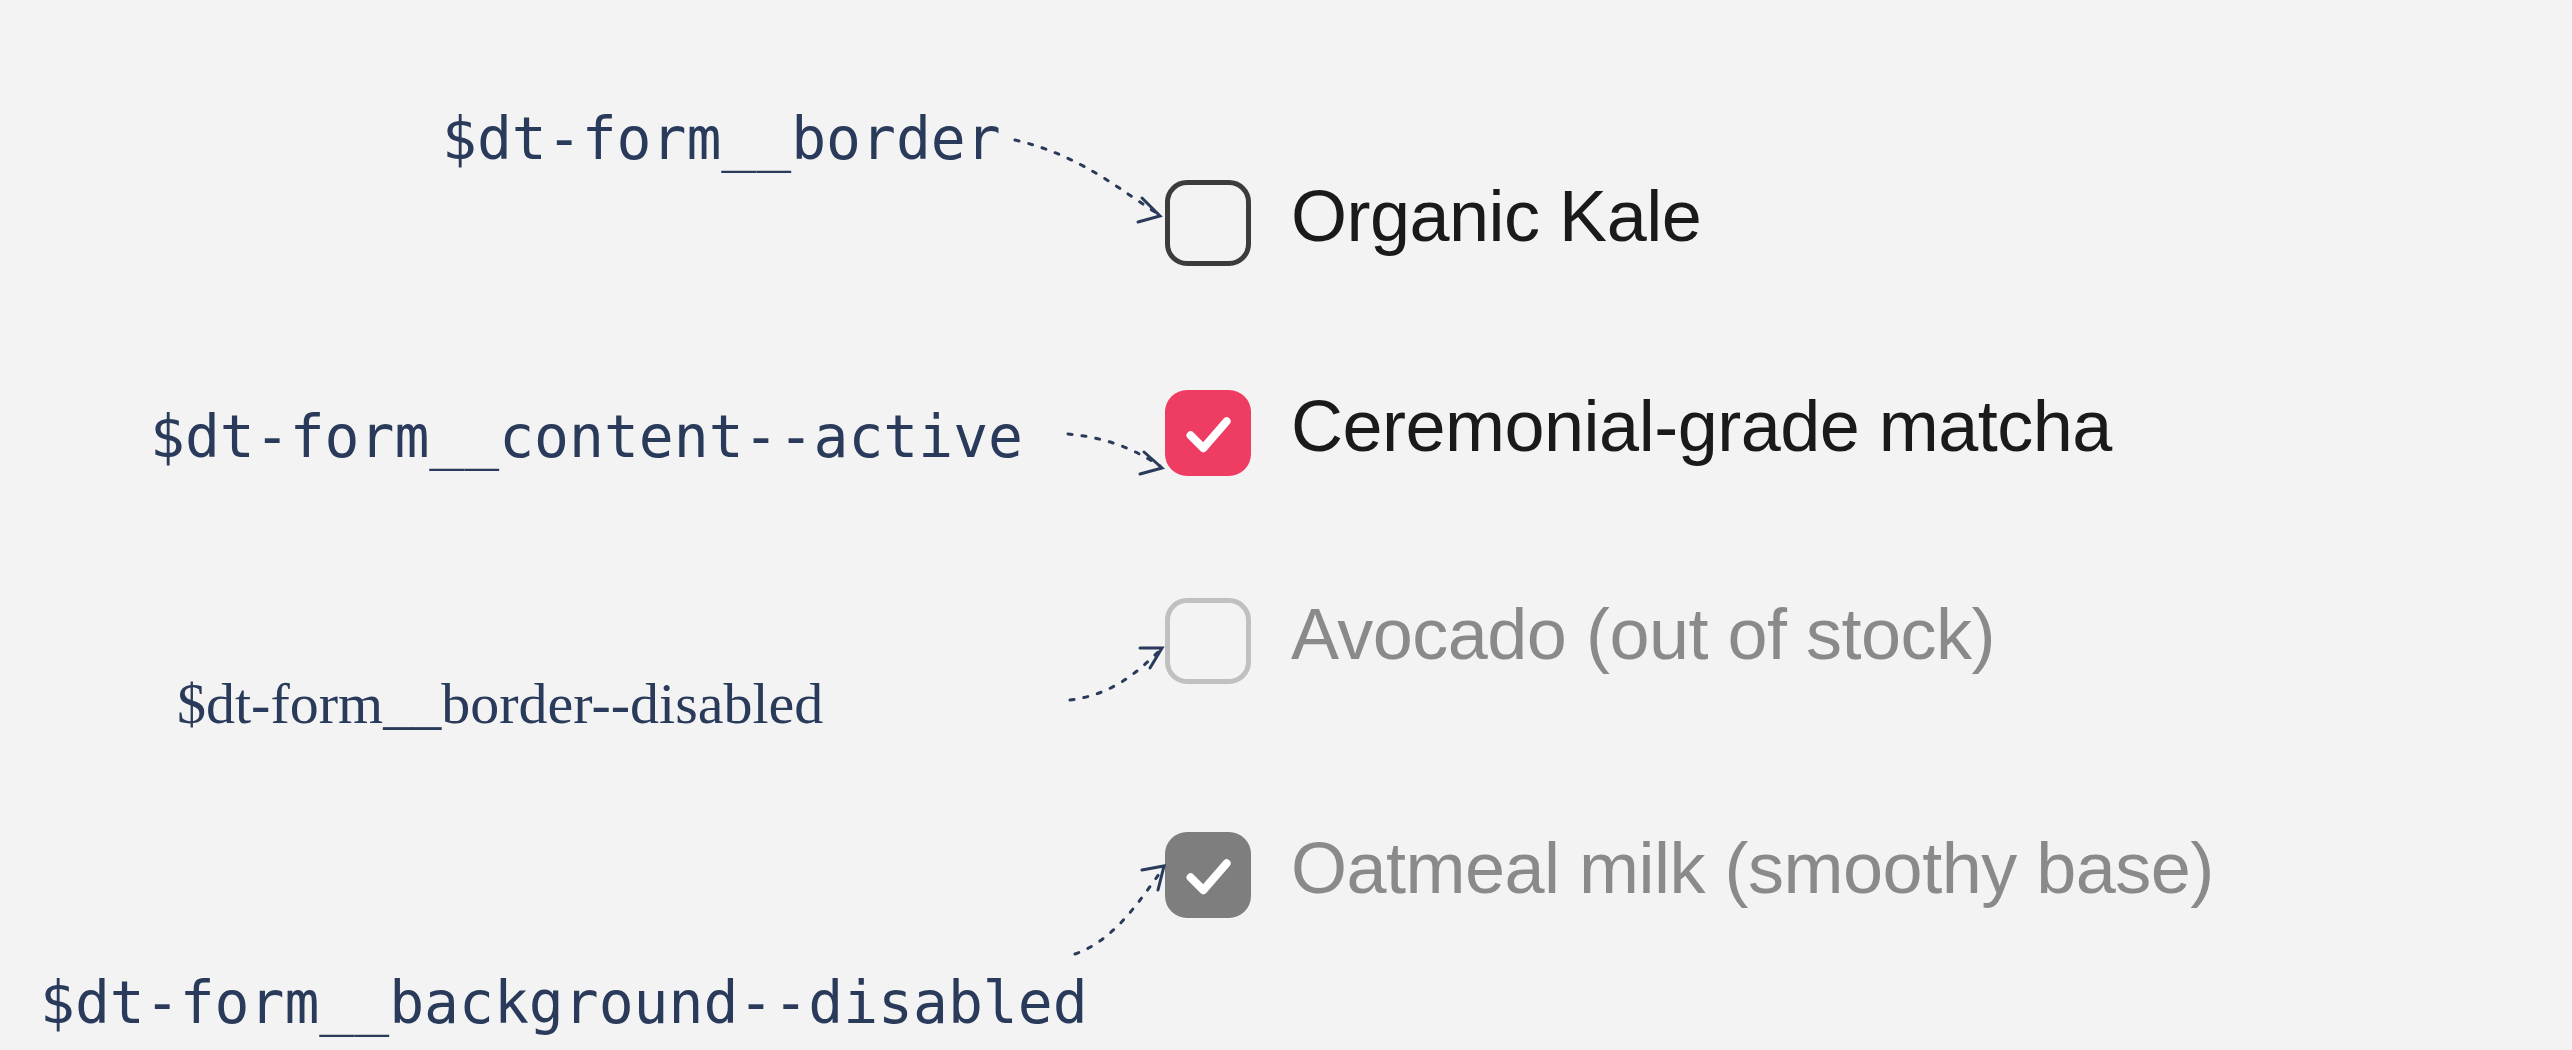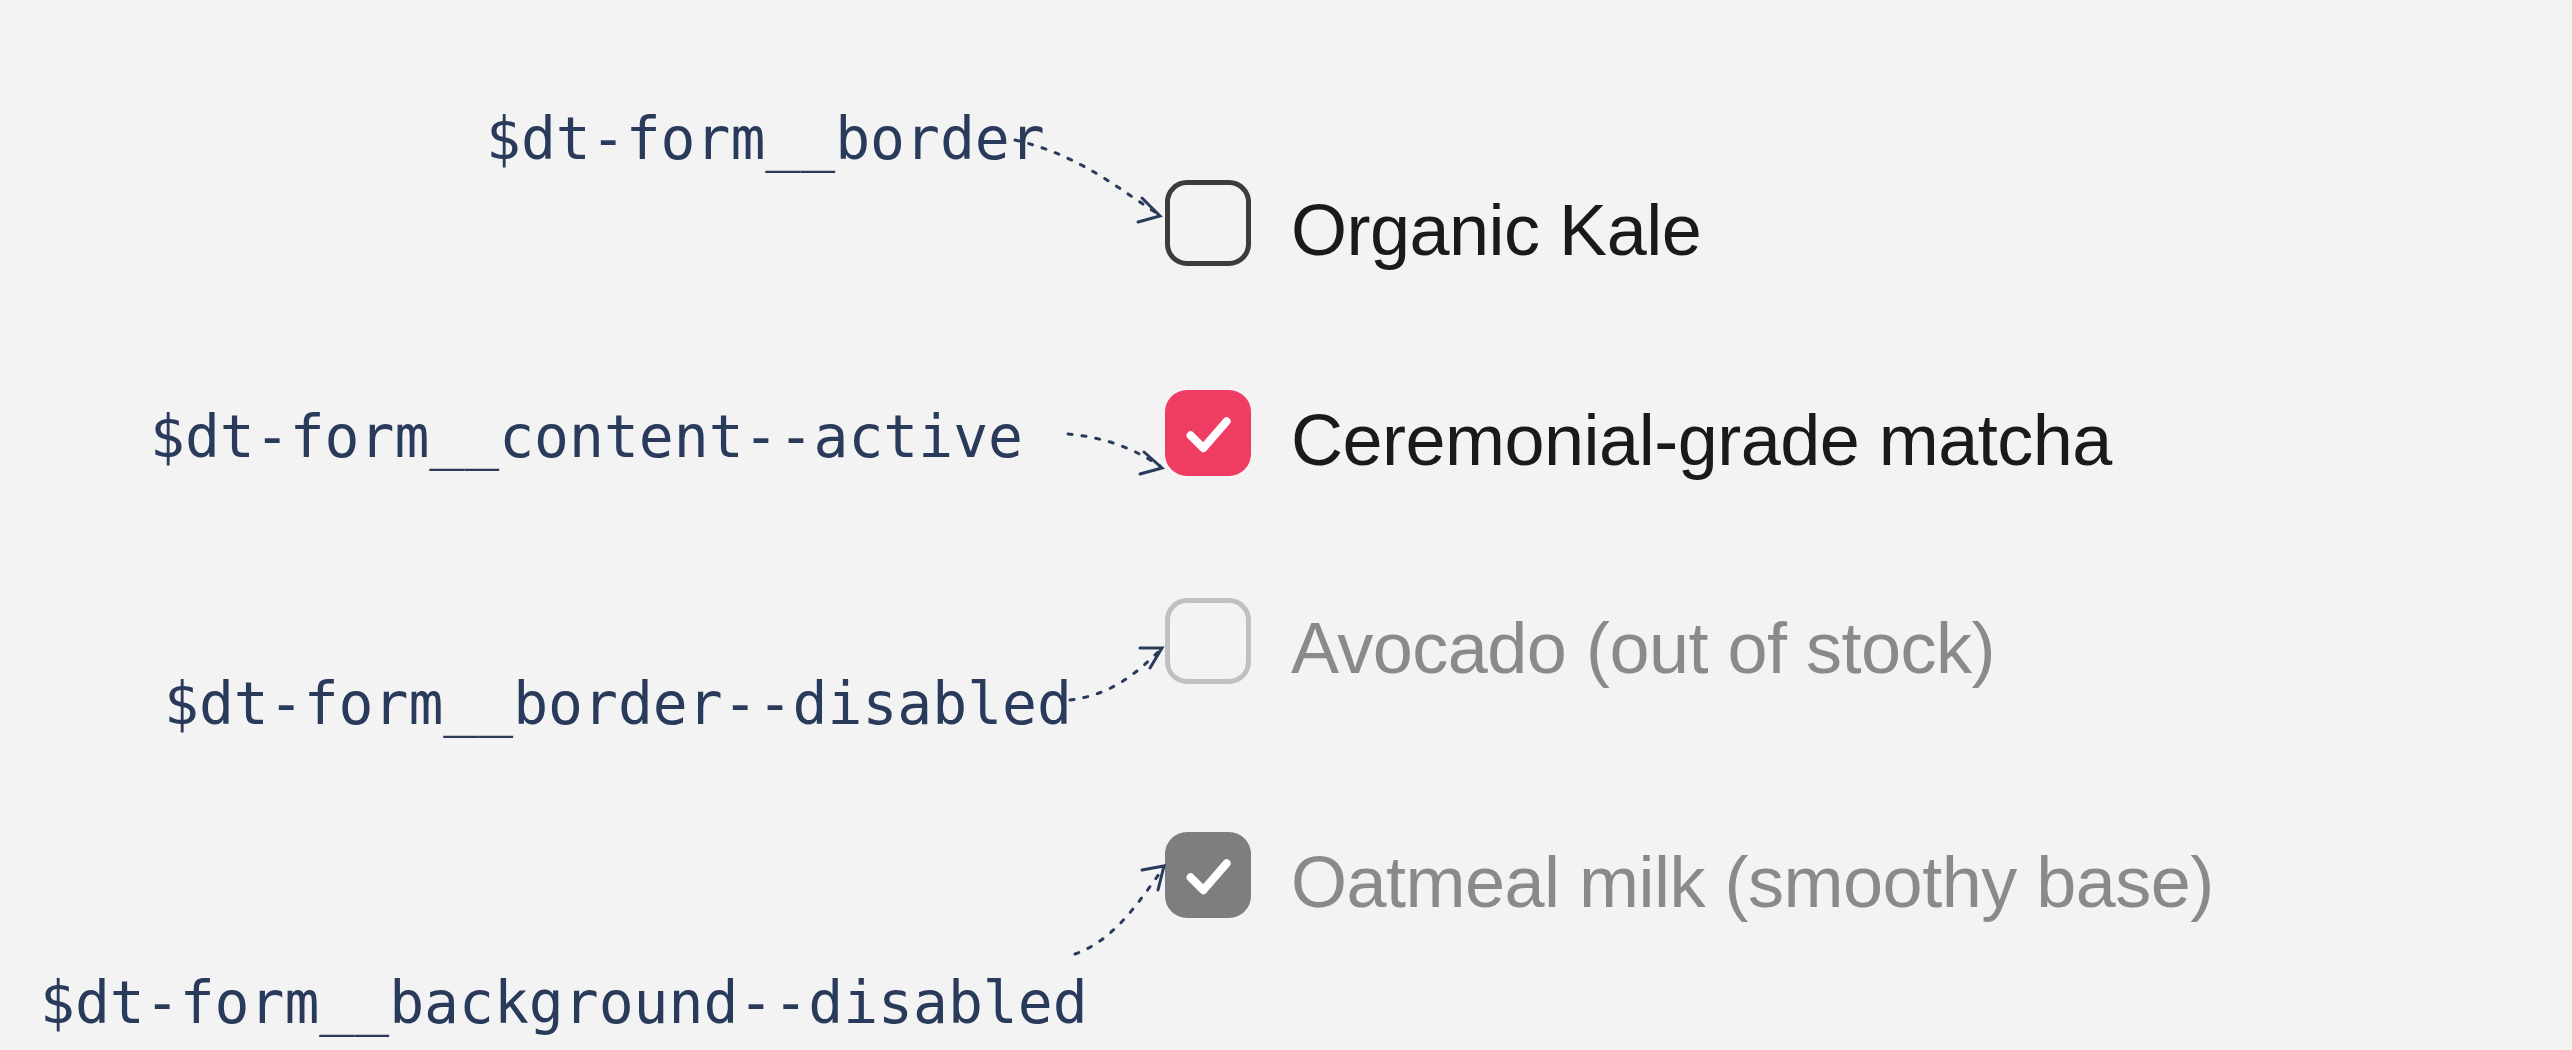--- a/index.html
+++ b/index.html
@@ -23,21 +23,21 @@
     overflow: hidden;
   }
   .canvas {
     position: relative;
     width: 100%;
     height: 100%;
   }
   .row {
     position: absolute;
     display: flex;
-    align-items: flex-end;
+    align-items: flex-start;
     gap: 40px;
   }
   .checkbox {
     width: 86px;
     height: 86px;
     border-radius: 22px;
     box-sizing: border-box;
     display: flex;
     align-items: center;
     justify-content: center;
@@ -127,33 +127,33 @@
 
   <div class="row" style="left:1165px; top:832px;">
     <div class="checkbox checked-disabled">
       <svg class="check-icon" viewBox="0 0 100 100">
         <path d="M20 54 L42 76 L82 30"></path>
       </svg>
     </div>
     <span class="label muted">Oatmeal milk (smoothy base)</span>
   </div>
 
-  <span class="token" style="left:442px; top:105px;margin-left:44px;">$dt-form__border</span>
+  <span class="token" style="left:442px; top:105px;">$dt-form__border</span>
   <svg class="arrow" style="left:0; top:0;" width="2572" height="1050">
     <path class="line" d="M1015 140 C 1080 155, 1120 190, 1158 214"></path>
     <path class="head" d="M1142 198 L1160 216 L1138 222"></path>
   </svg>
 
   <span class="token" style="left:150px; top:403px;text-align:center;">$dt-form__content--active</span>
   <svg class="arrow" style="left:0; top:0;" width="2572" height="1050">
     <path class="line" d="M1068 434 C 1110 438, 1135 450, 1160 466"></path>
     <path class="head" d="M1144 452 L1162 468 L1140 474"></path>
   </svg>
 
-  <span class="token" style="left:164px; top:670px;">$dt-form__border--disabled</span>
+  <span class="token" style="left:177px; top:670px;font-family:Liberation Serif, serif;">$dt-form__border--disabled</span>
   <svg class="arrow" style="left:0; top:0;" width="2572" height="1050">
     <path class="line" d="M1070 700 C 1110 695, 1135 675, 1160 650"></path>
     <path class="head" d="M1140 648 L1162 648 L1150 668"></path>
   </svg>
 
   <span class="token" style="left:40px; top:969px;">$dt-form__background--disabled</span>
   <svg class="arrow" style="left:0; top:0;" width="2572" height="1050">
     <path class="line" d="M1075 954 C 1115 940, 1140 900, 1162 870"></path>
     <path class="head" d="M1142 870 L1164 866 L1158 890"></path>
   </svg>

